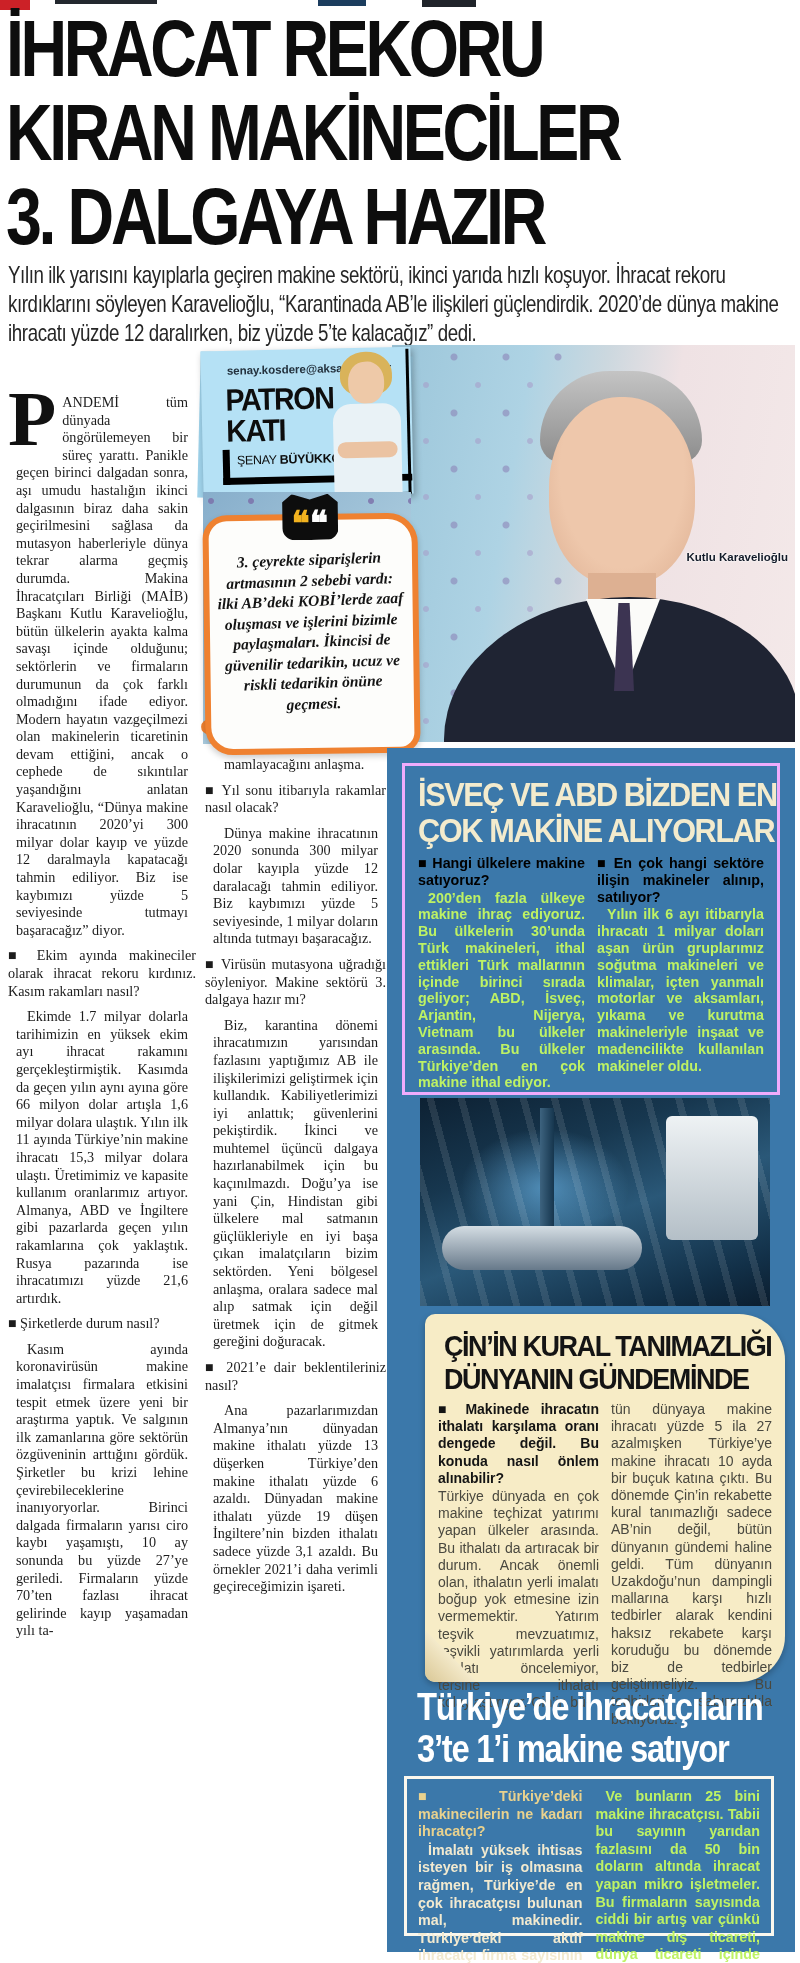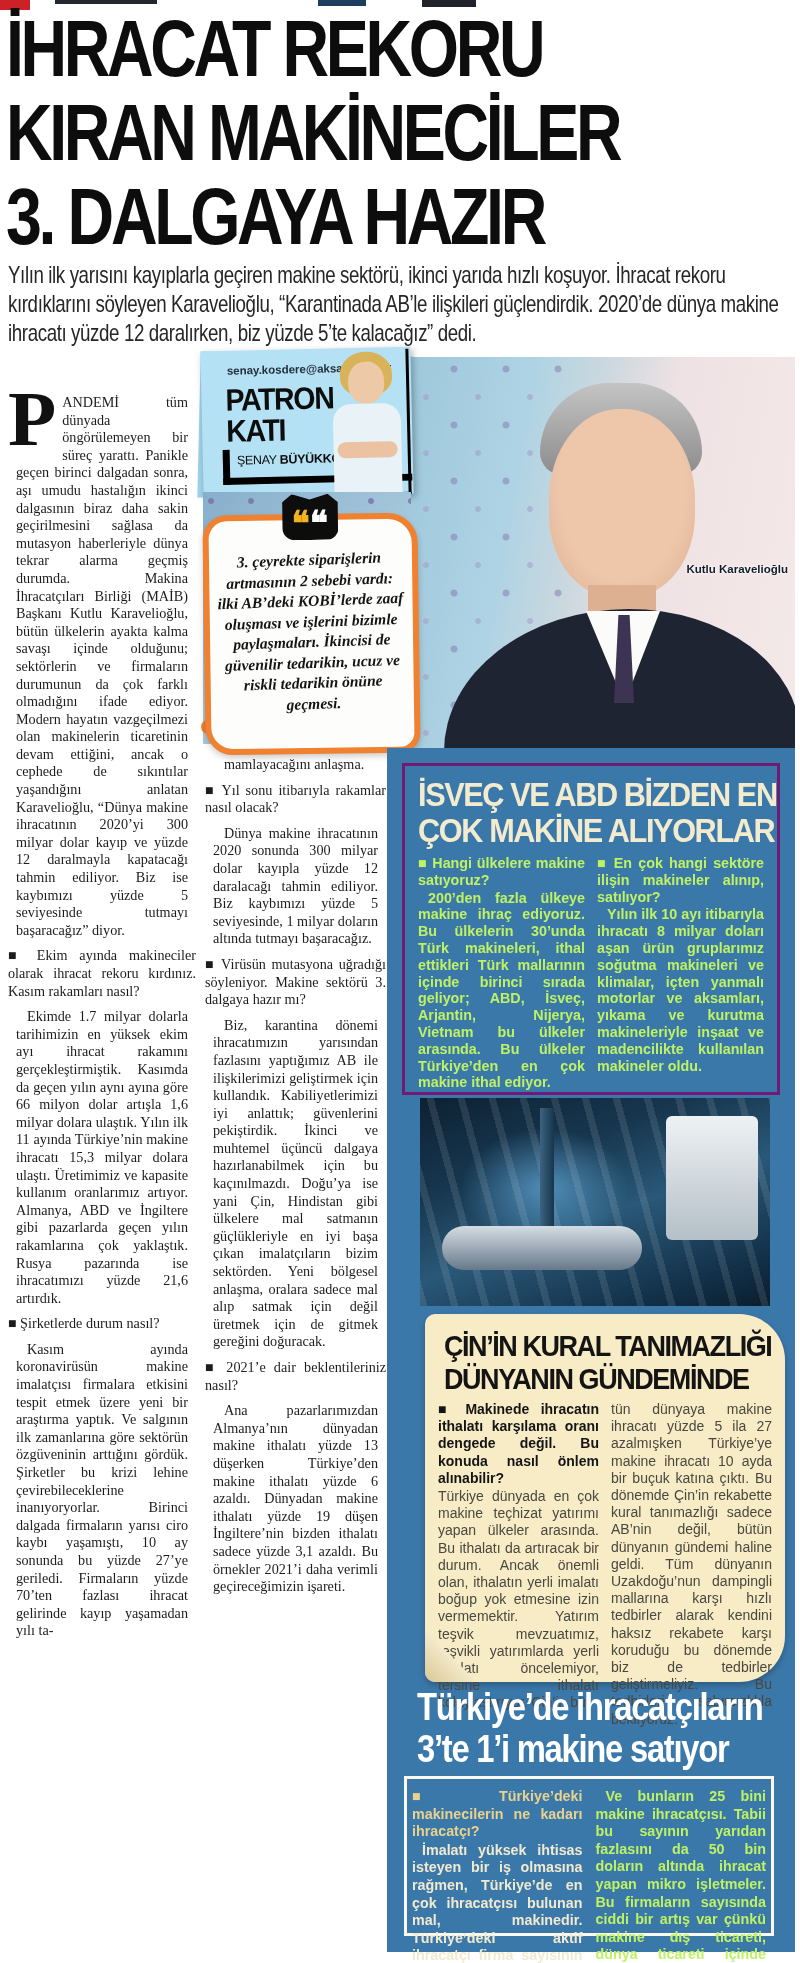--- a/index.html
+++ b/index.html
@@ -70,48 +70,48 @@
   .quote-icon{position:absolute;left:50%;top:-26px;transform:translateX(-50%);width:56px;height:46px;
       background:#0d0d0d;border-radius:8px 8px 12px 12px;text-align:center;
       clip-path:polygon(0 18%,18% 0,50% 12%,82% 0,100% 18%,100% 100%,0 100%);}
   .quote-icon .qm{font-family:"DejaVu Serif",serif;font-size:34px;line-height:58px;font-weight:bold;}
   .qm-y{color:#f2b21f;} .qm-w{color:#fdfdfd;}
   .quote-text{position:absolute;left:8px;right:8px;top:30px;font-style:italic;font-weight:bold;
       font-size:15.5px;line-height:20.5px;text-align:center;color:#141414;transform:rotate(-1.2deg);}
 
   
   .kutlu{left:392px;top:345px;width:403px;height:397px;overflow:hidden;
-      background:linear-gradient(100deg,#9cc6da 0%,#aed3e4 30%,#ccd8df 46%,#efe2e4 62%,#f4e9e9 100%);margin-top:12px;}
+      background:linear-gradient(100deg,#9cc6da 0%,#aed3e4 30%,#ccd8df 46%,#efe2e4 62%,#f4e9e9 100%);}
   .kutlu .mol{position:absolute;left:0;top:0;bottom:0;width:48%;
       background-image:radial-gradient(circle at 10px 12px,#8a7fb5 3px,transparent 4px),
                        radial-gradient(circle at 34px 40px,#a79cc9 2.5px,transparent 3.5px);
       background-size:52px 56px;opacity:.55;}
   .k-hair{position:absolute;left:148px;top:26px;width:162px;height:92px;
       background:linear-gradient(#c4c4c4,#8c8c8c);border-radius:80px 80px 26px 26px;}
   .k-face{position:absolute;left:157px;top:52px;width:146px;height:188px;
       background:radial-gradient(ellipse at 50% 40%,#eec7ab 60%,#dcae91 100%);border-radius:48% 48% 44% 44%;}
   .k-neck{position:absolute;left:196px;top:228px;width:68px;height:38px;background:#ddb092;}
   .k-suit{position:absolute;left:52px;top:252px;width:356px;height:150px;background:#1f2433;
       border-radius:52% 48% 0 0 / 95% 85% 0 0;}
   .k-shirt{position:absolute;left:194px;top:254px;width:74px;height:92px;background:#fbfbf9;
       clip-path:polygon(0 0,100% 0,52% 100%);}
   .k-tie{position:absolute;left:222px;top:258px;width:20px;height:88px;background:#3c3452;
       clip-path:polygon(22% 0,78% 0,100% 100%,0 100%);}
   .k-caption{position:absolute;right:7px;top:206px;font-family:"Liberation Sans",sans-serif;
       font-size:11.5px;font-weight:bold;color:#121a28;text-shadow:0 0 3px #fff,0 0 2px #fff;}
 
   
   .feature{left:387px;top:748px;width:408px;height:1204px;background:#3b78aa;}
-  .sweden-frame{position:absolute;left:15px;top:15px;width:372px;height:326px;border:3px solid #701a75;}
+  .sweden-frame{position:absolute;left:15px;top:15px;width:372px;height:326px;border:3px solid #f0abfc;}
   .sweden-title{margin:11px 0 4px 13px;font-family:"Liberation Sans",sans-serif;font-weight:bold;
       color:#f3ebcd;font-size:33px;line-height:36px;letter-spacing:-1.5px;transform:scaleX(.93);
       transform-origin:left;white-space:nowrap;}
   .boxcols{display:flex;gap:12px;padding:2px 13px 0 13px;font-family:"Liberation Sans",sans-serif;}
   .boxcols .bc{flex:1;font-size:14.3px;line-height:16.8px;font-weight:bold;text-align:justify;}
-  .q-cream{color:#bef264;margin:0 0 1px 0;}
+  .q-cream{color:#000000;margin:0 0 1px 0;}
   .a-white{color:#bef264;margin:0;text-indent:10px;}
   .a-cream{color:#f2ead0;margin:0;text-indent:10px;}
 
   .machinery{position:absolute;left:33px;top:350px;width:350px;height:208px;overflow:hidden;
       background:linear-gradient(160deg,#0d2133 0%,#17374f 30%,#2a5878 55%,#123048 85%,#0b1d2e 100%);}
   .m-glow{position:absolute;left:40px;top:30px;width:170px;height:120px;border-radius:50%;
       background:radial-gradient(ellipse,rgba(120,200,255,.55),transparent 70%);}
   .m-bars{position:absolute;inset:0;
       background:repeating-linear-gradient(75deg,rgba(255,255,255,.10) 0 7px,transparent 7px 30px);}
   .m-cyl{position:absolute;left:22px;bottom:36px;width:200px;height:44px;border-radius:22px;
@@ -129,21 +129,21 @@
       color:#141414;font-size:30px;line-height:32.5px;letter-spacing:-1.6px;transform:scaleX(.9);
       transform-origin:left;white-space:nowrap;}
   .china .boxcols .bc{font-weight:normal;color:#49483f;font-size:14px;line-height:17.2px;}
   .q-black{color:#141414;font-weight:bold;margin:0 0 1px 0;}
   .china .a-plain{margin:0;text-indent:0;}
 
   .bottom-title{position:absolute;left:30px;top:938px;font-family:"Liberation Sans",sans-serif;
       font-weight:bold;color:#ffffff;font-size:39px;line-height:42px;letter-spacing:-1.5px;
       transform:scaleX(.84);transform-origin:left;white-space:nowrap;}
   .bottom-frame{position:absolute;left:17px;top:1028px;width:370px;height:160px;border:3px solid #fbf8ee;
-      box-sizing:border-box;display:flex;gap:13px;padding:9px 5px;font-family:"Liberation Sans",sans-serif;}
+      box-sizing:border-box;display:flex;gap:13px;padding:9px 11px;font-family:"Liberation Sans",sans-serif;}
   .bottom-frame .bc{flex:1;font-size:14.3px;line-height:17.6px;font-weight:bold;text-align:justify;}
   .q-gold{color:#e9d28e;margin:0 0 1px 0;}
 </style>
 </head>
 <body>
 
 <div id="page">
 
   <div class="abs red-corner"></div>
   <div class="abs sliver1"></div>
@@ -222,21 +222,21 @@
         <div>İSVEÇ VE ABD BİZDEN EN</div>
         <div>ÇOK MAKİNE ALIYORLAR</div>
       </div>
       <div class="boxcols">
         <div class="bc">
           <p class="q-cream">■ Hangi ülkelere makine satıyoruz?</p>
           <p class="a-white">200’den fazla ülkeye makine ihraç ediyoruz. Bu ülkelerin 30’unda Türk makineleri, ithal ettikleri Türk mallarının içinde birinci sırada geliyor; ABD, İsveç, Arjantin, Nijerya, Vietnam bu ülkeler arasında. Bu ülkeler Türkiye’den en çok makine ithal ediyor.</p>
         </div>
         <div class="bc">
           <p class="q-cream">■ En çok hangi sektöre ilişin makineler alınıp, satılıyor?</p>
-          <p class="a-white">Yılın ilk 10 ayı itibarıyla ihracatı 8 milyar doları aşan ürün gruplarımız soğutma makineleri ve klimalar, içten yanmalı motorlar ve aksamları, yıkama ve kurutma makineleriyle inşaat ve madencilikte kullanılan makineler oldu.</p>
+          <p class="a-white">Yılın ilk 6 ayı itibarıyla ihracatı 1 milyar doları aşan ürün gruplarımız soğutma makineleri ve klimalar, içten yanmalı motorlar ve aksamları, yıkama ve kurutma makineleriyle inşaat ve madencilikte kullanılan makineler oldu.</p>
         </div>
       </div>
     </div>
 
     <div class="machinery">
       <div class="m-glow"></div>
       <div class="m-bars"></div>
       <div class="m-pipe"></div>
       <div class="m-cyl"></div>
       <div class="m-block"></div>

